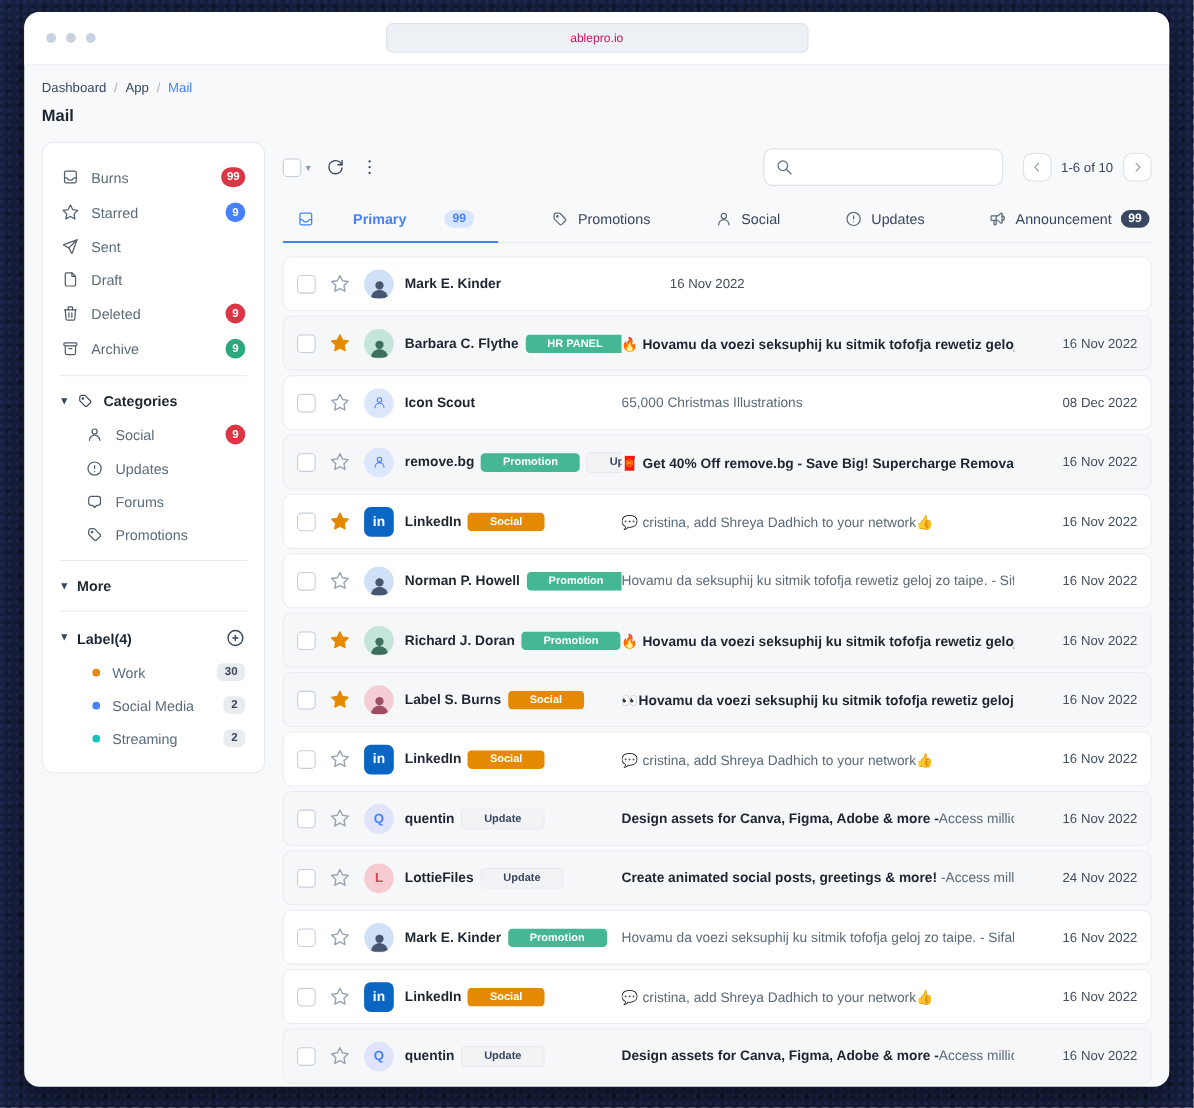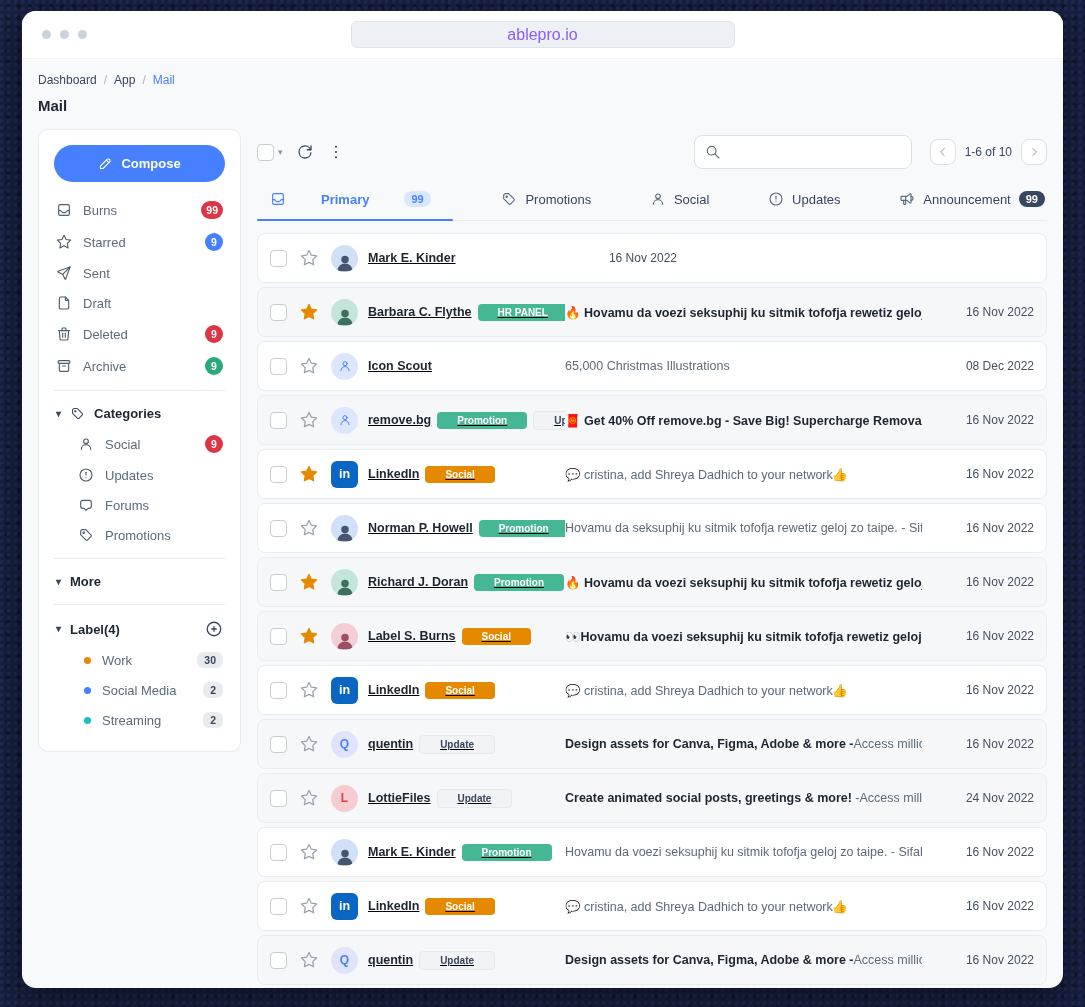--- a/index.html
+++ b/index.html
@@ -17,21 +17,21 @@
     box-shadow:0 10px 30px rgba(0,0,0,.5);
   }
   
   .chrome { height:48px; background:#ffffff; display:flex; align-items:center; position:relative; border-bottom:1px solid #eef1f5;}
   .dots { display:flex; gap:9px; margin-left:20px; }
   .dot { width:9px; height:9px; border-radius:50%; background:#c9d2de; display:inline-block;}
   .urlbar {
     position:absolute; left:50%; top:10px; transform:translateX(-50%);
     width:384px; height:27px; background:#edf1f6; border:1px solid #dde3eb; border-radius:6px;
     display:flex; align-items:center; justify-content:center;
-    font-size:16px; color:#8b5cf6;
+    font-size:11px; color:#be185d;
   }
   .content { height:929px; padding:0 16px; overflow:hidden; }
   .breadcrumb { padding-top:14px; font-size:12px; color:#39465f; display:flex; gap:7px; align-items:center;}
   .breadcrumb a { color:#39465f; text-decoration:none; cursor:pointer;}
   .breadcrumb .sep { color:#aab4c0; }
   .breadcrumb a.active { color:#4680ff; }
   .page-title { margin-top:10px; font-size:15px; font-weight:700; color:#1d2630; }
   .main { display:flex; gap:16px; margin-top:15px; align-items:flex-start; }
 
   
@@ -88,21 +88,21 @@
   .rows { margin-top:12px; }
   .row { height:50px; margin-bottom:4px; background:#fff; border:1px solid #e9edf2; border-radius:8px;
     display:flex; align-items:center; padding:0 12px; cursor:pointer;}
   .row.unread { background:#f6f7f9; }
   .star { margin-left:13px; flex:none; cursor:pointer;}
   .star.off svg { color:#98a2ae; fill:none; }
   .star.on svg { color:#e58a00; fill:#e58a00; }
   .avatar { margin-left:13px; width:27px; height:27px; border-radius:50%; flex:none;
     display:flex; align-items:center; justify-content:center; overflow:hidden; font-weight:700; font-size:12px;}
   .avatar.sq { border-radius:6px; }
-  .who { margin-left:10px; width:197px; flex:none; display:flex; align-items:center; gap:6px; overflow:hidden; white-space:nowrap;text-decoration:underline;}
+  .who { margin-left:10px; width:197px; flex:none; display:flex; align-items:center; gap:6px; overflow:hidden; white-space:nowrap;}
   .name { font-size:12.5px; font-weight:700; color:#1d2630; }
   .rbadge { font-size:10px; font-weight:700; padding:3px 20px; border-radius:4px; white-space:nowrap; }
   .rbadge.green { background:#45b794; color:#fff; }
   .rbadge.orange { background:#e58a00; color:#fff; }
   .rbadge.gray { background:#f1f3f5; color:#39465f; border:1px solid #e6eaee;}
   .subj { flex:1; min-width:0; white-space:nowrap; overflow:hidden; font-size:12.5px; }
   .subj .sb { color:#1d2630; font-weight:700; }
   .subj .sr { color:#5b6b79; font-weight:400; }
   .att { margin-left:12px; color:#39465f; flex:none;}
   .date { margin-left:12px; width:72px; text-align:right; font-size:12px; color:#44505e; white-space:nowrap; flex:none;}
@@ -132,29 +132,20 @@
       <a>Dashboard</a>
       <span class="sep">/</span>
       <a>App</a>
       <span class="sep">/</span>
       <a class="active">Mail</a>
     </div>
     <h1 class="page-title">Mail</h1>
 
     <div class="main">
       <aside class="sidebar">
-        <button class="compose">
-          <span class="icn i15">
-              <svg viewBox="0 0 24 24" fill="none" stroke="currentColor" stroke-width="1.7" stroke-linecap="round" stroke-linejoin="round">
-                <path d="M4 20h4L18.5 9.5a2.828 2.828 0 1 0-4-4L4 16v4z"></path>
-                <path d="M13.5 6.5l4 4"></path>
-              </svg>
-            </span>
-          <span>Compose</span>
-        </button>
         <nav id="folder-list">
             <div class="s-item">
     <span class="icn i16 s-icon">
                 <svg viewBox="0 0 24 24" fill="none" stroke="currentColor" stroke-width="1.7" stroke-linecap="round" stroke-linejoin="round">
                   <rect x="4" y="4" width="16" height="16" rx="2"></rect>
                   <path d="M4 13h3l3 3h4l3-3h3"></path>
                 </svg>
               </span>
     <span class="s-label">Burns</span>
     <span class="cbadge bg-red">99</span>

